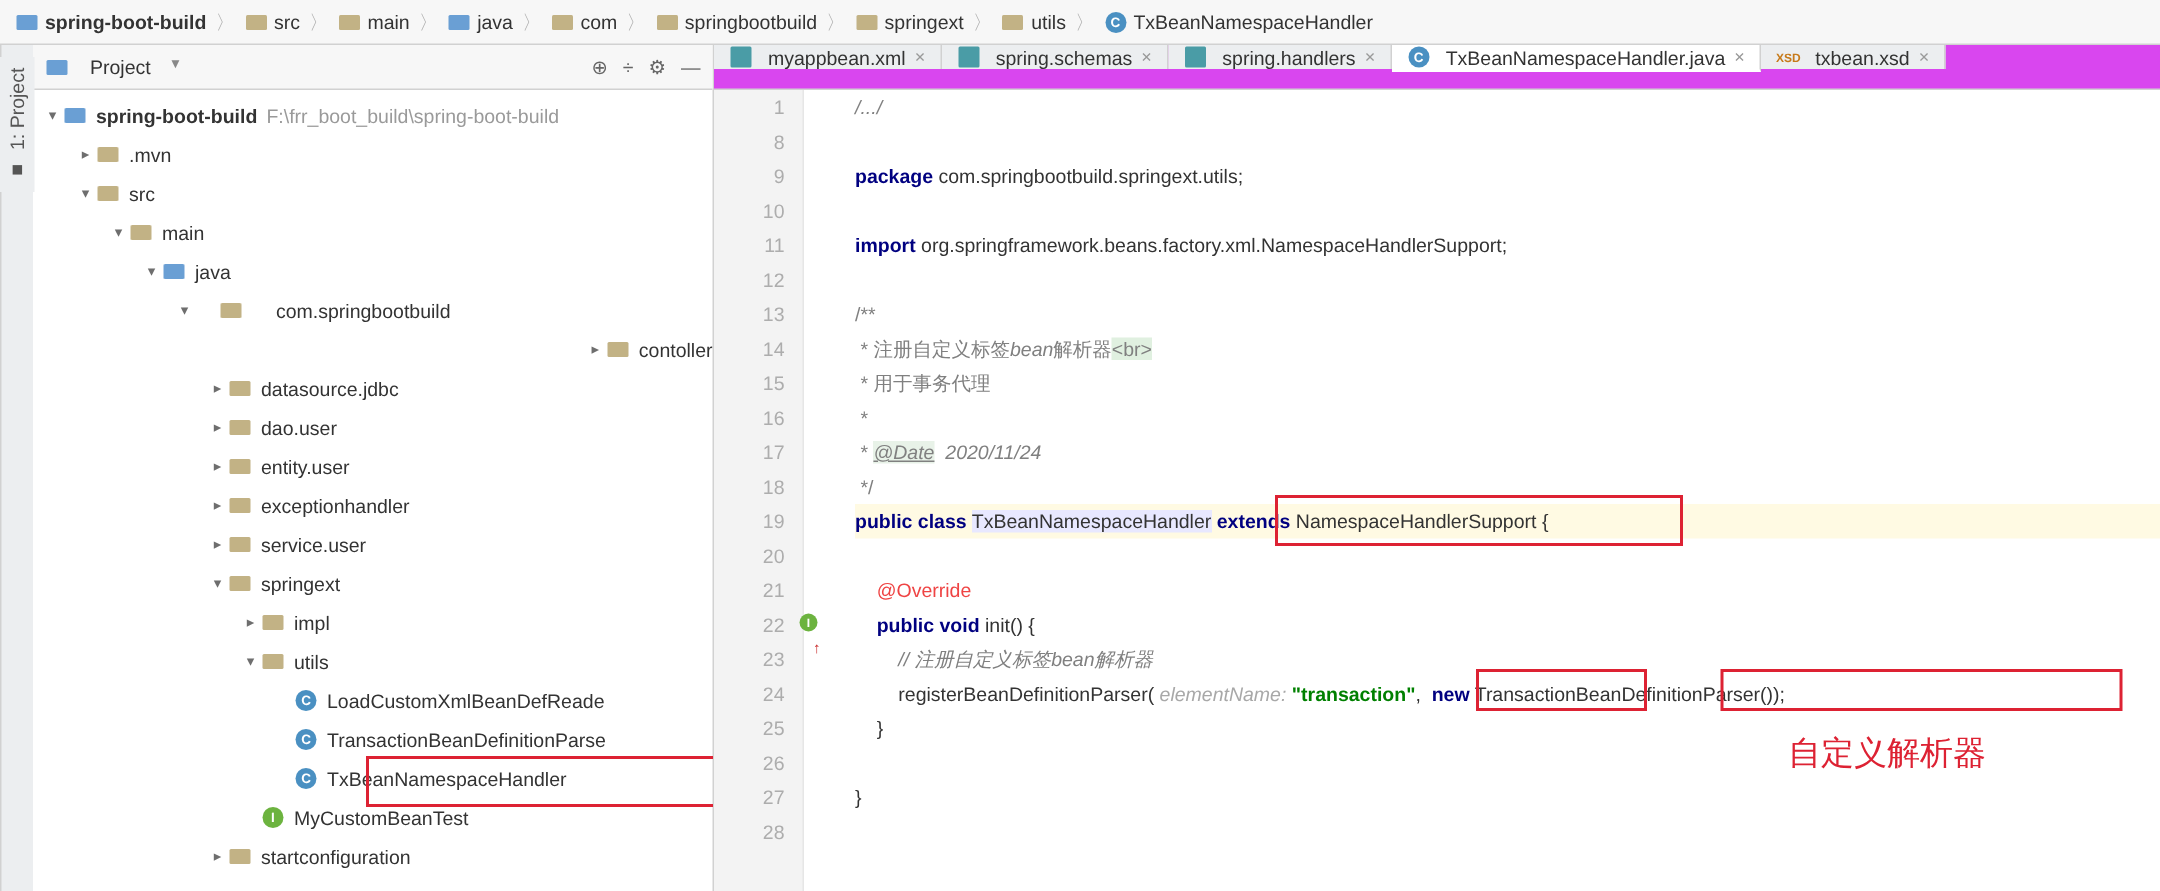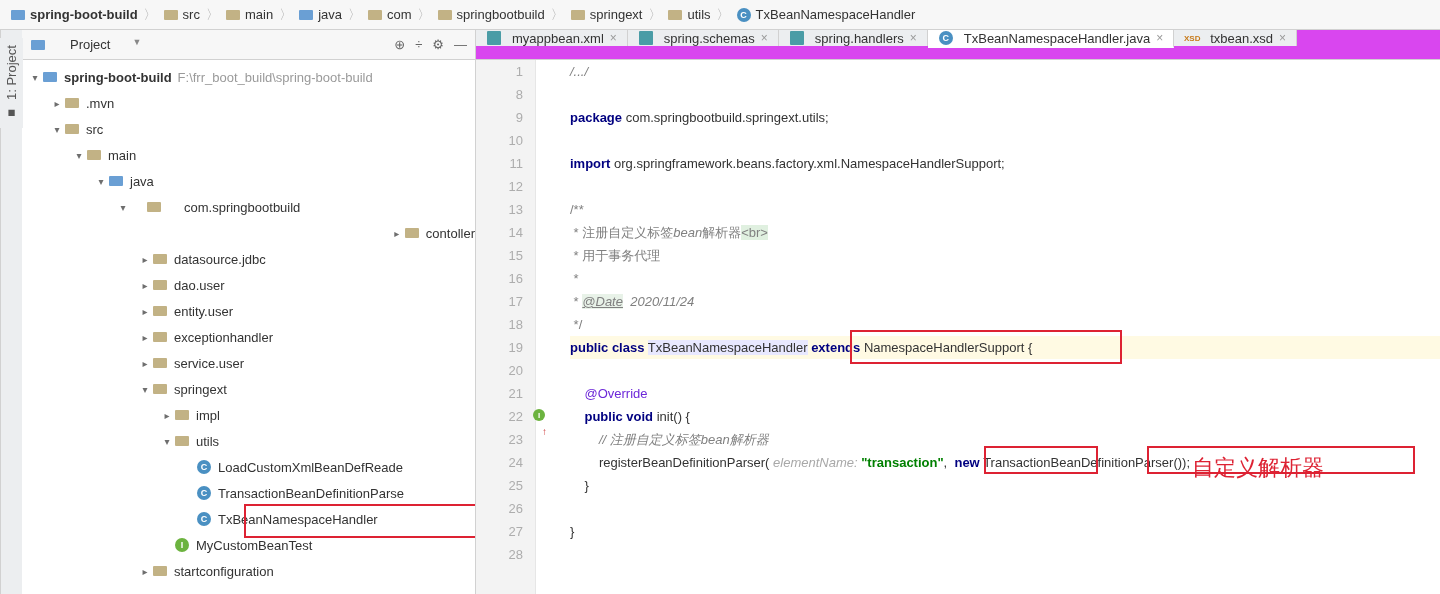--- a/index.html
+++ b/index.html
@@ -13,21 +13,21 @@
 .folder.blue { background:#6a9fd4; }
 .folder.teal { background:#4a9ca6; }
 .circ { width:14px; height:14px; border-radius:50%; display:flex; align-items:center; justify-content:center; font-size:9px; font-weight:700; color:#fff; }
 .circ.c { background:#4a90c2; }
 .circ.i { background:#6cb33f; }
 .main { display:flex; height:calc(100% - 30px); }
 .left-gutter { width:22px; background:#eceef0; border-right:1px solid #d1d1d1; writing-mode:vertical-rl; transform:rotate(180deg); display:flex; align-items:center; justify-content:flex-end; padding-bottom:8px; color:#555; font-size:12px; }
 .left-gutter .tab { padding:6px 3px; cursor:pointer; border:1px solid transparent; }
 .project-panel { width:454px; border-right:1px solid #d1d1d1; background:#fff; display:flex; flex-direction:column; }
 .panel-header { height:30px; display:flex; align-items:center; padding:0 8px; border-bottom:1px solid #d1d1d1; background:#f7f7f7; }
-.panel-header .title { display:flex; gap:20px; flex:1; }
+.panel-header .title { display:flex; gap:10px; flex:1; }
 .panel-header .title-text { font-weight:400; }
 .panel-header .dd { font-size:9px; color:#888; margin-left:2px; }
 .panel-header .actions { display:flex; gap:10px; color:#666; }
 .panel-header .actions span { cursor:pointer; }
 .tree { flex:1; overflow:auto; padding:4px 0; }
 .tree-row { display:flex; align-items:center; height:26px; padding-left:4px; cursor:pointer; white-space:nowrap; }
 .tree-row .arrow { width:14px; text-align:center; color:#6e6e6e; font-size:10px; }
 .tree-row .arrow.down::before { content:"▾"; }
 .tree-row .arrow.right::before { content:"▸"; }
 .tree-row .arrow.none::before { content:""; }
@@ -48,21 +48,21 @@
 .gutter .ln .mark { position:absolute; right:-24px; top:4px; width:14px; height:14px; }
 .fold-col { width:20px; background:#fff; }
 .code { flex:1; padding-left:14px; background:#fff; position:relative; }
 .code-line { height:23px; white-space:pre; }
 .kw { color:#000080; font-weight:700; }
 .comment { color:#808080; font-style:italic; }
 .doccomment { color:#808080; }
 .doc-tag { color:#808080; font-style:italic; text-decoration:underline; background:#e8f2e8; }
 .doc-br { color:#808080; background:#e0f0e0; }
 .str { color:#008000; font-weight:700; }
-.anno { color:#6d28d9; }
+.anno { color:#ef4444; }
 .hint { color:#a8a8a8; font-style:italic; }
 .cls-name { background:#e8e8ff; }
 .cur-line { background:#fffae3; }
 .red-box { position:absolute; border:2px solid #d23; pointer-events:none; }
 .red-text { position:absolute; color:#d23; font-size:22px; font-family:"Microsoft YaHei",sans-serif; }
 .small-icon { width:14px; height:14px; }
 </style>
 </head>
 <body>
 
@@ -380,17 +380,17 @@
           <div class="code-line">    <span class="kw">public void</span> init() {</div>
           <div class="code-line">        <span class="comment">// 注册自定义标签<i>bean</i>解析器</span></div>
           <div class="code-line">        registerBeanDefinitionParser( <span class="hint">elementName:</span> <span class="str">"transaction"</span>,  <span class="kw">new</span> TransactionBeanDefinitionParser());</div>
           <div class="code-line">    }</div>
           <div class="code-line"></div>
           <div class="code-line">}</div>
           <div class="code-line"></div>
           <div class="red-box" style="left:294px; top:270px; width:272px; height:34px;"></div>
         <div class="red-box" style="left:428px; top:386px; width:114px; height:28px;"></div>
         <div class="red-box" style="left:591px; top:386px; width:268px; height:28px;"></div>
-        <div class="red-text" style="left:636px; top:396px;">自定义解析器</div>
+        <div class="red-text" style="left:636px; top:430px;">自定义解析器</div>
       </div>
     </div>
   </div>
 </div>
 
 </body></html>

